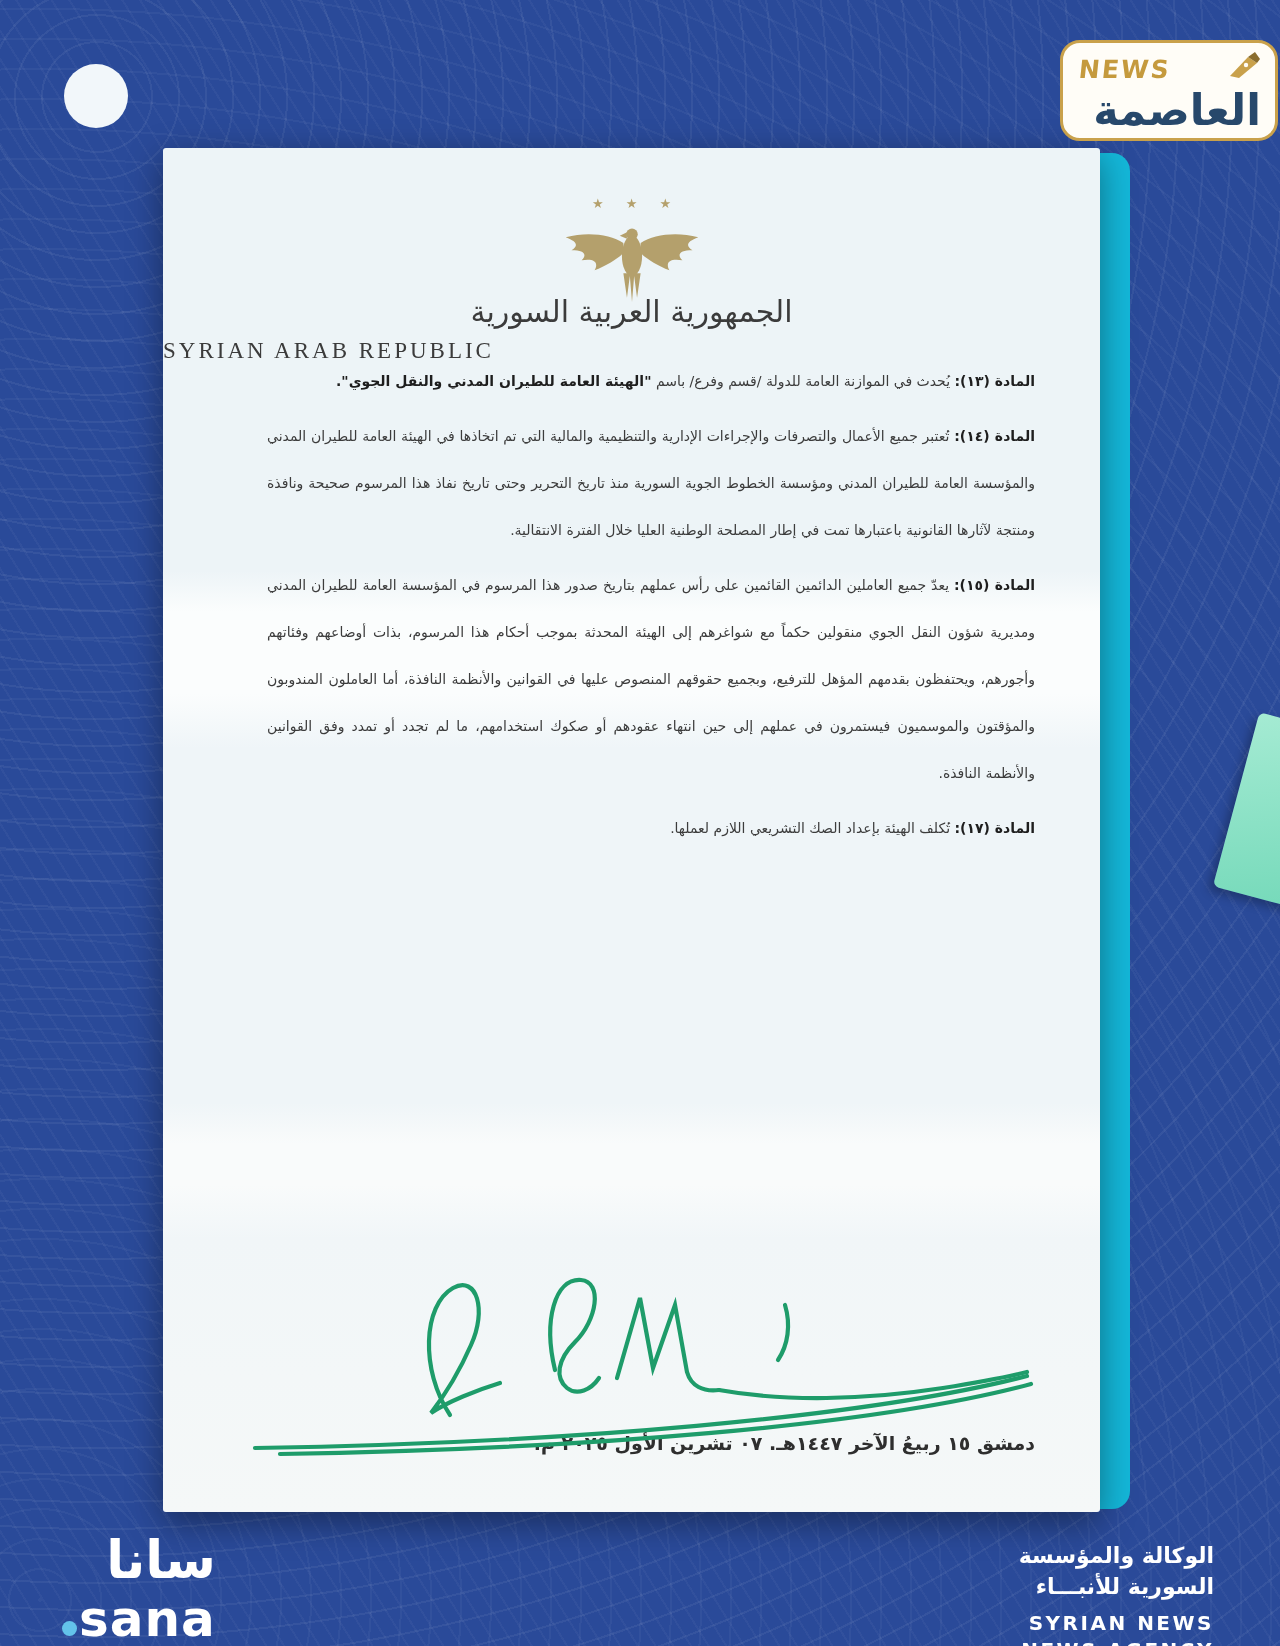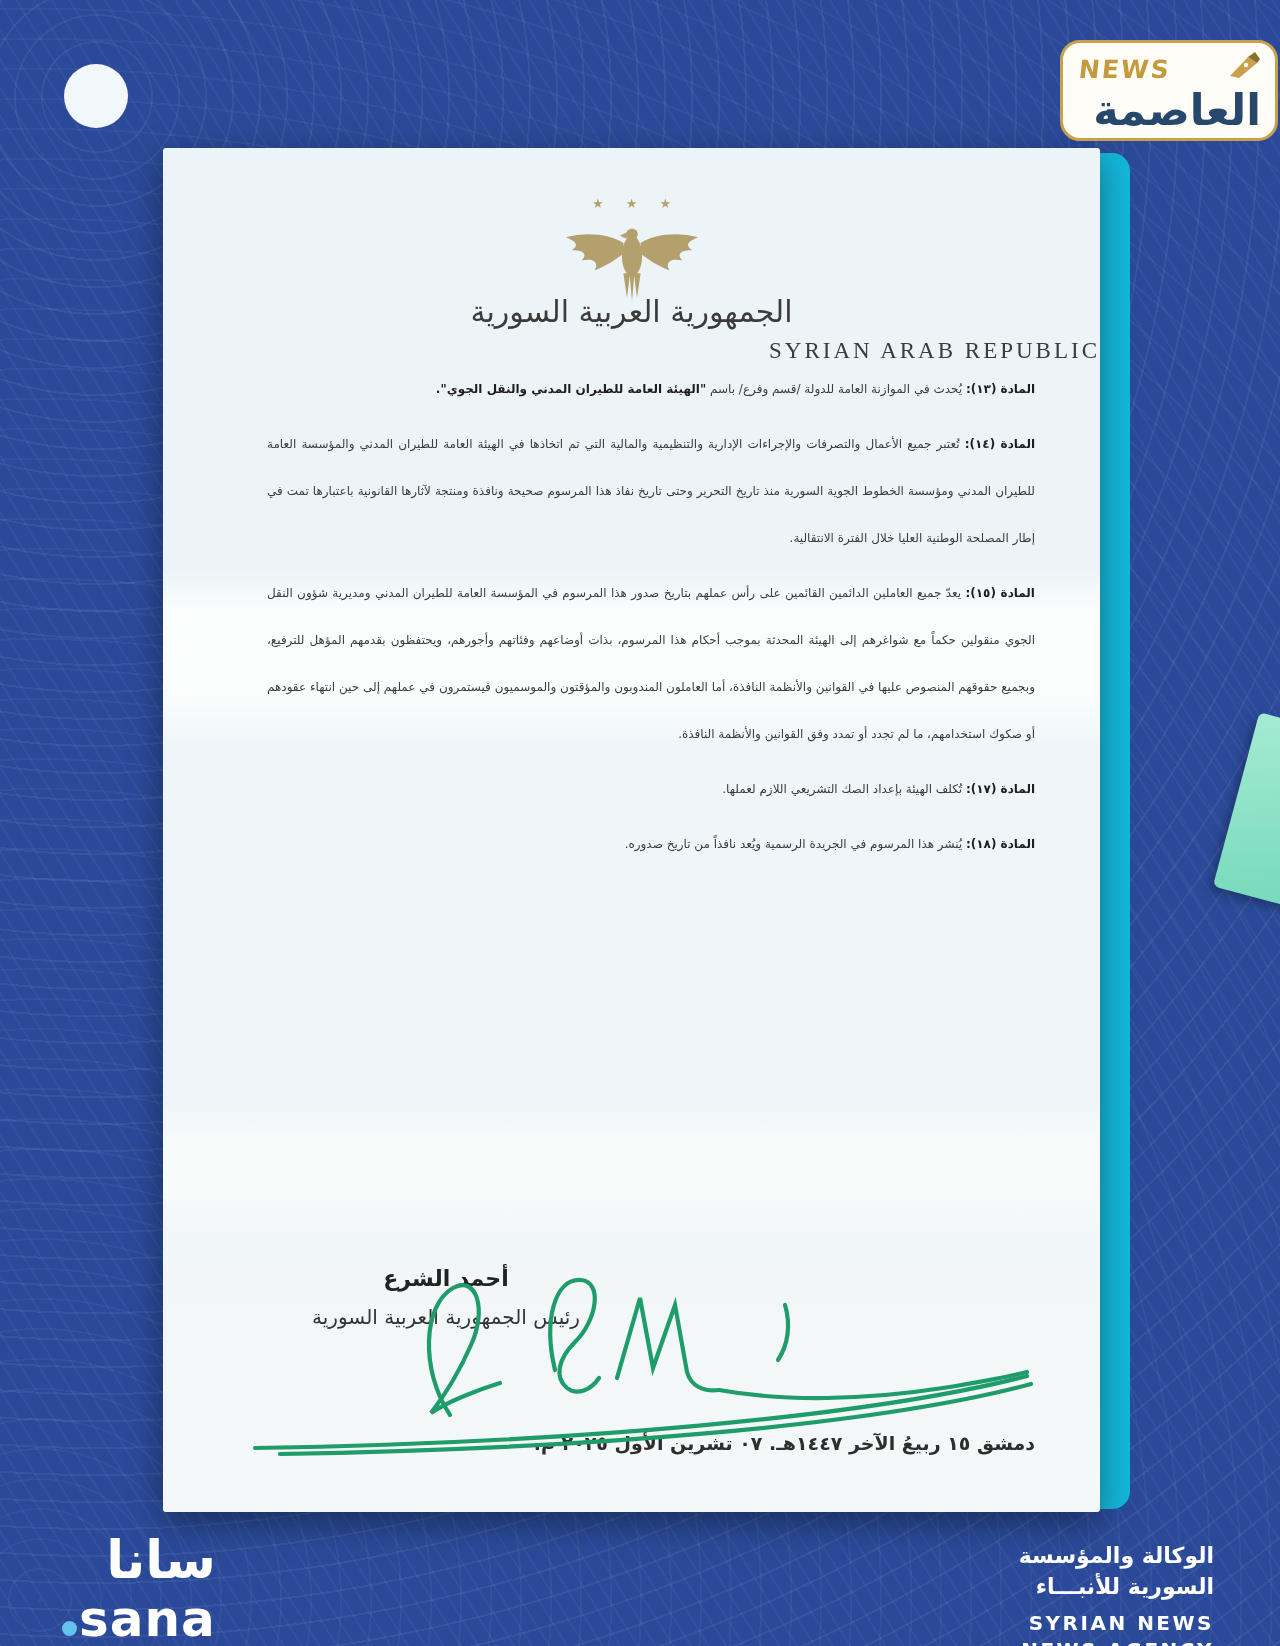--- a/index.html
+++ b/index.html
@@ -72,28 +72,28 @@
   .emblem { position:absolute; top:48px; left:0; right:0; text-align:center; }
   .emblem .stars {
     font-size:13px; letter-spacing:9px; color:#b4a06c;
     margin-bottom:-4px; padding-left:9px;
   }
   .title-ar {
     position:absolute; top:146px; left:0; right:0; text-align:center;
     font-size:30px; font-weight:normal; color:#3b3b3b; direction:rtl;
   }
   .title-en {
-    position:absolute; top:190px; left:0; right:0; text-align:right;
+    position:absolute; top:190px; left:0; right:0; text-align:left;
     font-family:"Liberation Serif", serif;
     font-size:23px; letter-spacing:3px; color:#3b3b3b;
   }
   .doc-text {
-    position:absolute; top:218px; right:65px; width:768px;
+    position:absolute; top:210px; right:65px; width:768px;
     direction:rtl; text-align:justify;
-    font-size:12px; line-height:47px; color:#3c3c3c;
+    font-size:14px; line-height:47px; color:#3c3c3c;
   }
   .doc-text p.article { margin:0 0 8px 0; }
   .doc-text b { color:#1e1e1e; }
   .sig-block {
     position:absolute; left:118px; top:1118px; width:330px;
     text-align:center; direction:rtl;
   }
   .sig-block .sig-name { font-size:22px; font-weight:bold; color:#222; }
   .sig-block .sig-title { font-size:20px; color:#333; margin-top:14px; }
   .sig-svg { position:absolute; left:62px; top:1102px; z-index:3; }
@@ -153,27 +153,22 @@
   </div>
 
   <div class="title-ar">الجمهورية العربية السورية</div>
   <div class="title-en">SYRIAN ARAB REPUBLIC</div>
 
   <div class="doc-text">
     <p class="article"><b>المادة (١٣):</b><span> يُحدث في الموازنة العامة للدولة /قسم وفرع/ باسم </span><b>"الهيئة العامة للطيران المدني والنقل الجوي".</b></p>
     <p class="article"><b>المادة (١٤):</b><span> تُعتبر جميع الأعمال والتصرفات والإجراءات الإدارية والتنظيمية والمالية التي تم اتخاذها في الهيئة العامة للطيران المدني والمؤسسة العامة للطيران المدني ومؤسسة الخطوط الجوية السورية منذ تاريخ التحرير وحتى تاريخ نفاذ هذا المرسوم صحيحة ونافذة ومنتجة لآثارها القانونية باعتبارها تمت في إطار المصلحة الوطنية العليا خلال الفترة الانتقالية.</span></p>
     <p class="article"><b>المادة (١٥):</b><span> يعدّ جميع العاملين الدائمين القائمين على رأس عملهم بتاريخ صدور هذا المرسوم في المؤسسة العامة للطيران المدني ومديرية شؤون النقل الجوي منقولين حكماً مع شواغرهم إلى الهيئة المحدثة بموجب أحكام هذا المرسوم، بذات أوضاعهم وفئاتهم وأجورهم، ويحتفظون بقدمهم المؤهل للترفيع، وبجميع حقوقهم المنصوص عليها في القوانين والأنظمة النافذة، أما العاملون المندوبون والمؤقتون والموسميون فيستمرون في عملهم إلى حين انتهاء عقودهم أو صكوك استخدامهم، ما لم تجدد أو تمدد وفق القوانين والأنظمة النافذة.</span></p>
     <p class="article"><b>المادة (١٧):</b><span> تُكلف الهيئة بإعداد الصك التشريعي اللازم لعملها.</span></p>
-    <p class="article"><b>المادة (١٨):</b><span> يُنشر هذا المرسوم في الجريدة الرسمية ويُعد نافذاً من تاريخ صدوره.</span></p>
   </div>
 
-  <div class="sig-block">
-    <div class="sig-name">أحمد الشرع</div>
-    <div class="sig-title">رئيس الجمهورية العربية السورية</div>
-  </div>
 
   <svg class="sig-svg" width="830" height="210" viewBox="0 0 830 210">
     <g fill="none" stroke="#1e9c6a" stroke-width="4.2" stroke-linecap="round">
       <path d="M225,165 C195,120 198,55 228,38 C252,25 262,60 246,95 C232,127 216,150 206,163 C222,152 252,140 275,133"></path>
       <path d="M330,120 C318,70 330,28 356,30 C378,32 372,70 350,92 C332,110 330,128 342,138 C352,146 366,140 374,128"></path>
       <path d="M392,128 L415,48 L428,118 L450,55 L462,122 C466,136 478,142 494,140"></path>
       <path d="M560,55 C566,75 563,95 553,110"></path>
       <path d="M494,140 C560,152 640,150 718,138 C750,133 778,128 802,122"></path>
       <path d="M802,126 C640,168 340,193 30,198"></path>
       <path d="M806,134 C650,176 360,199 55,204"></path>

